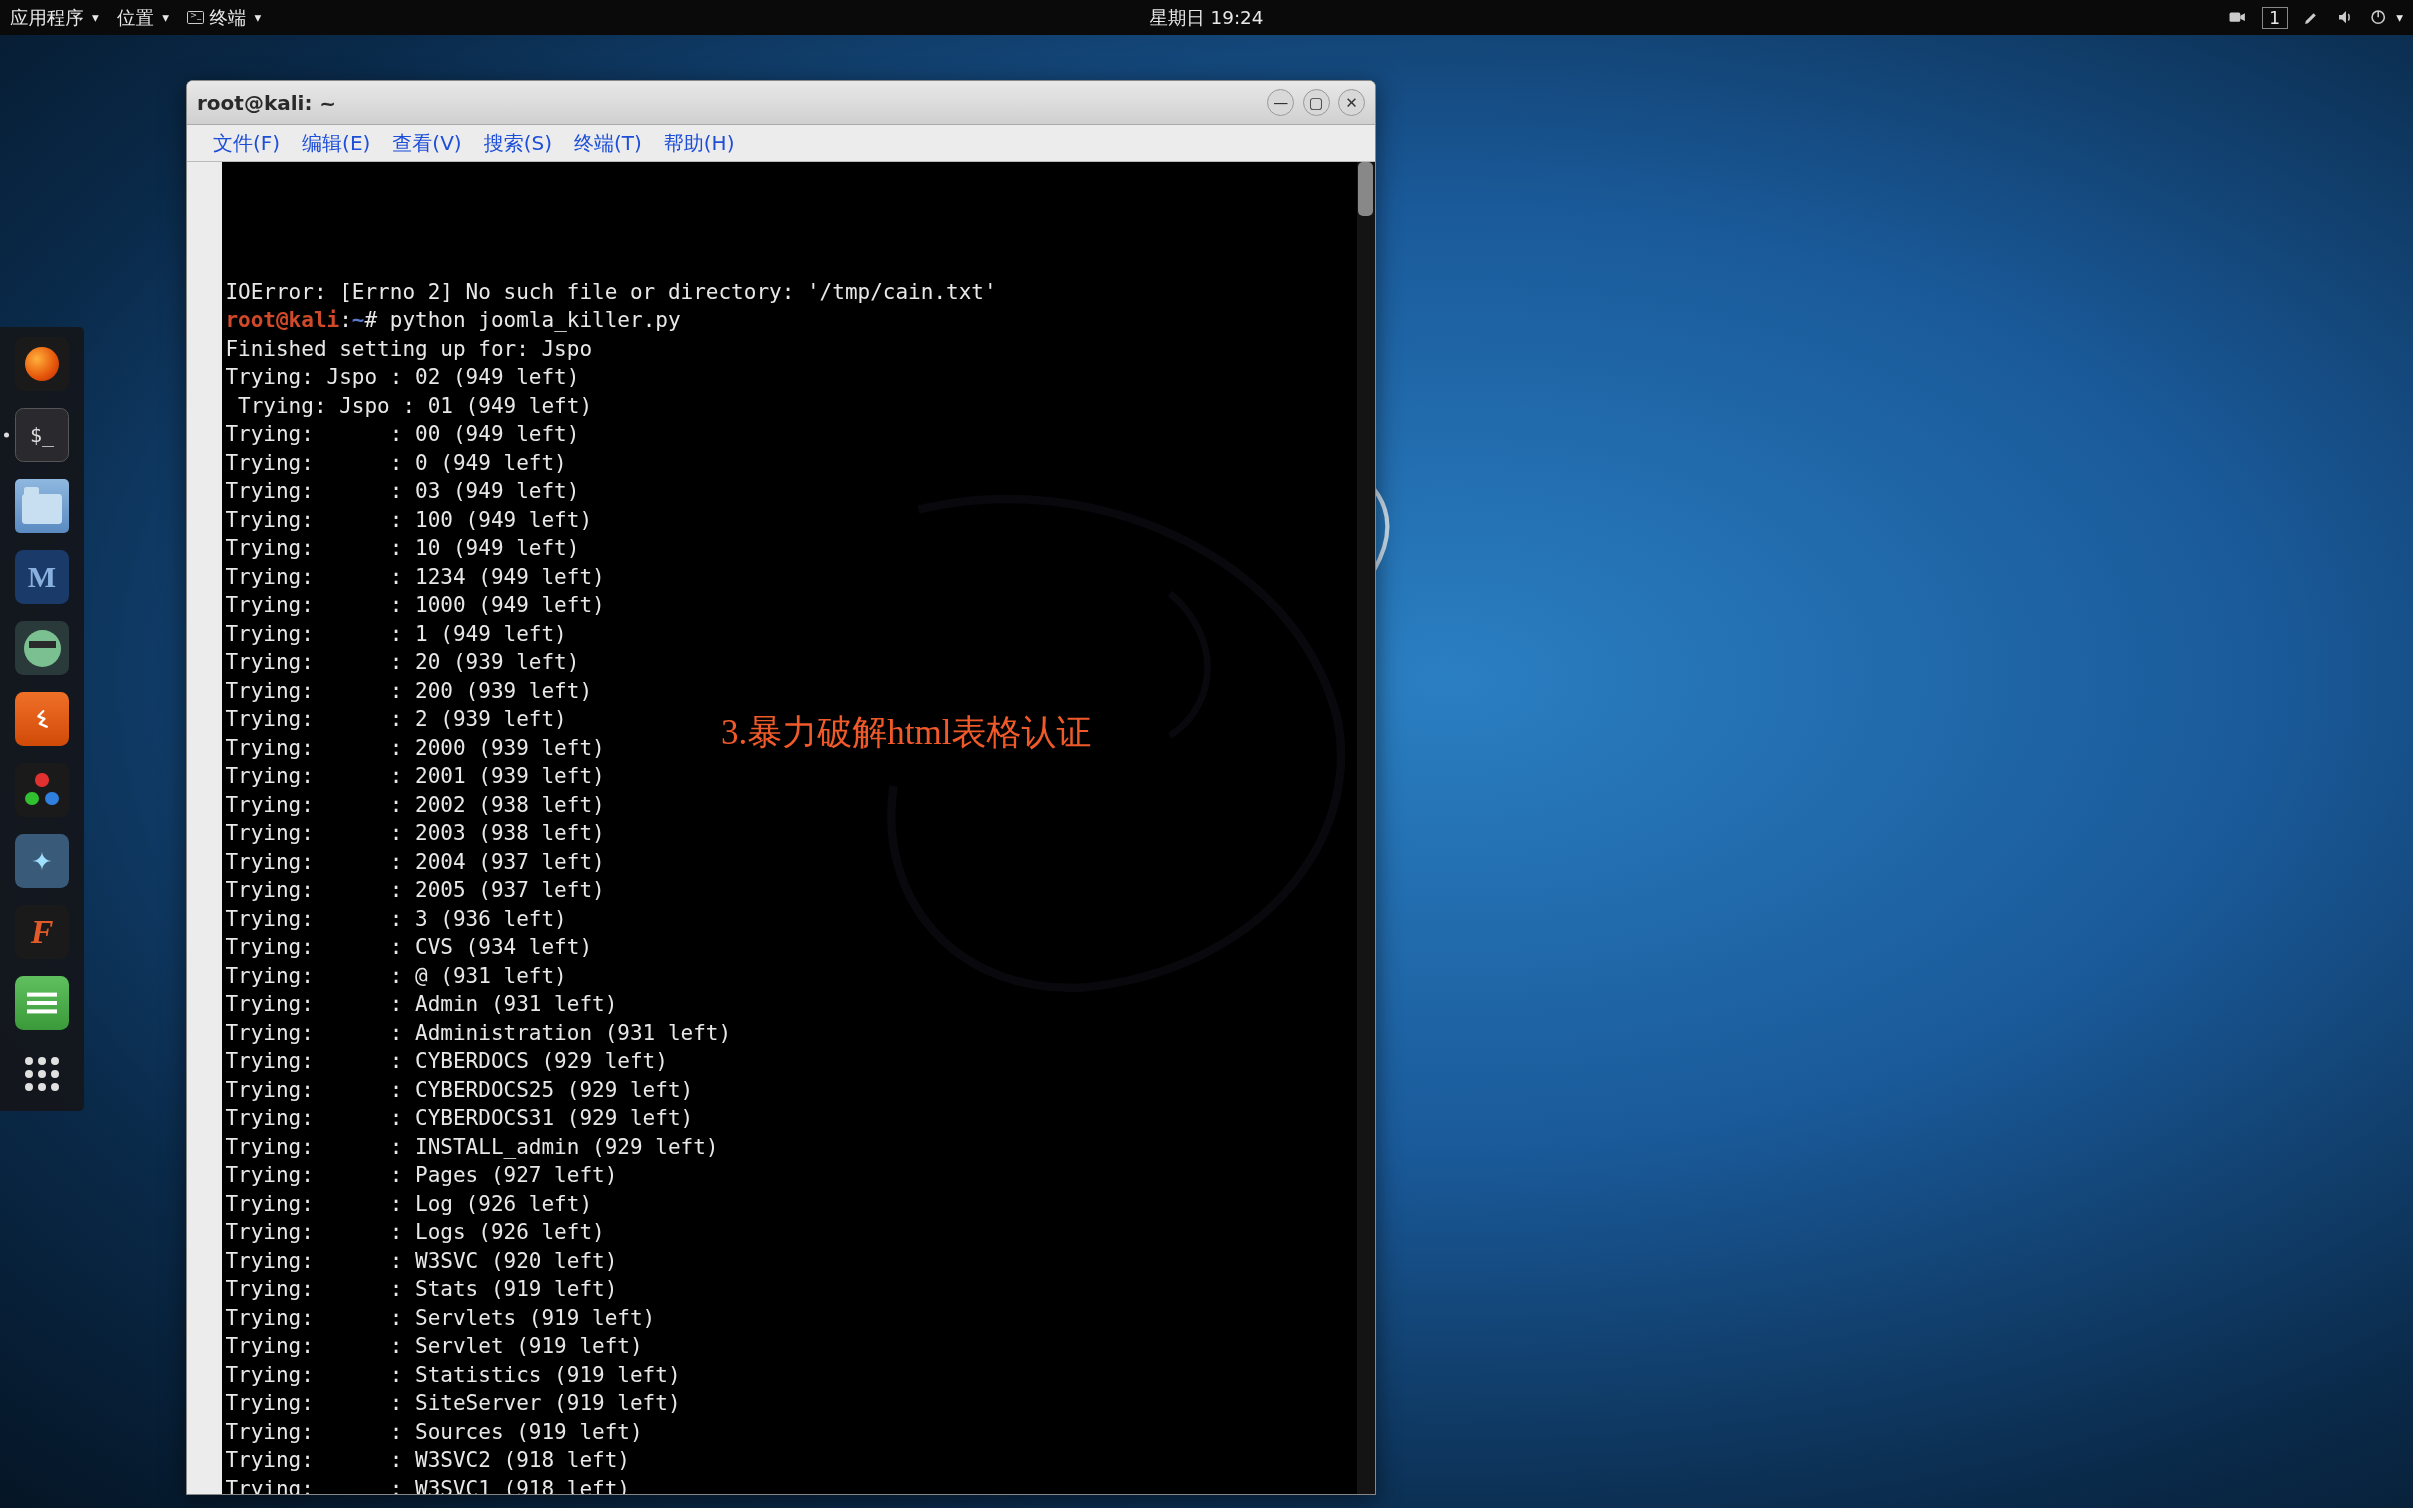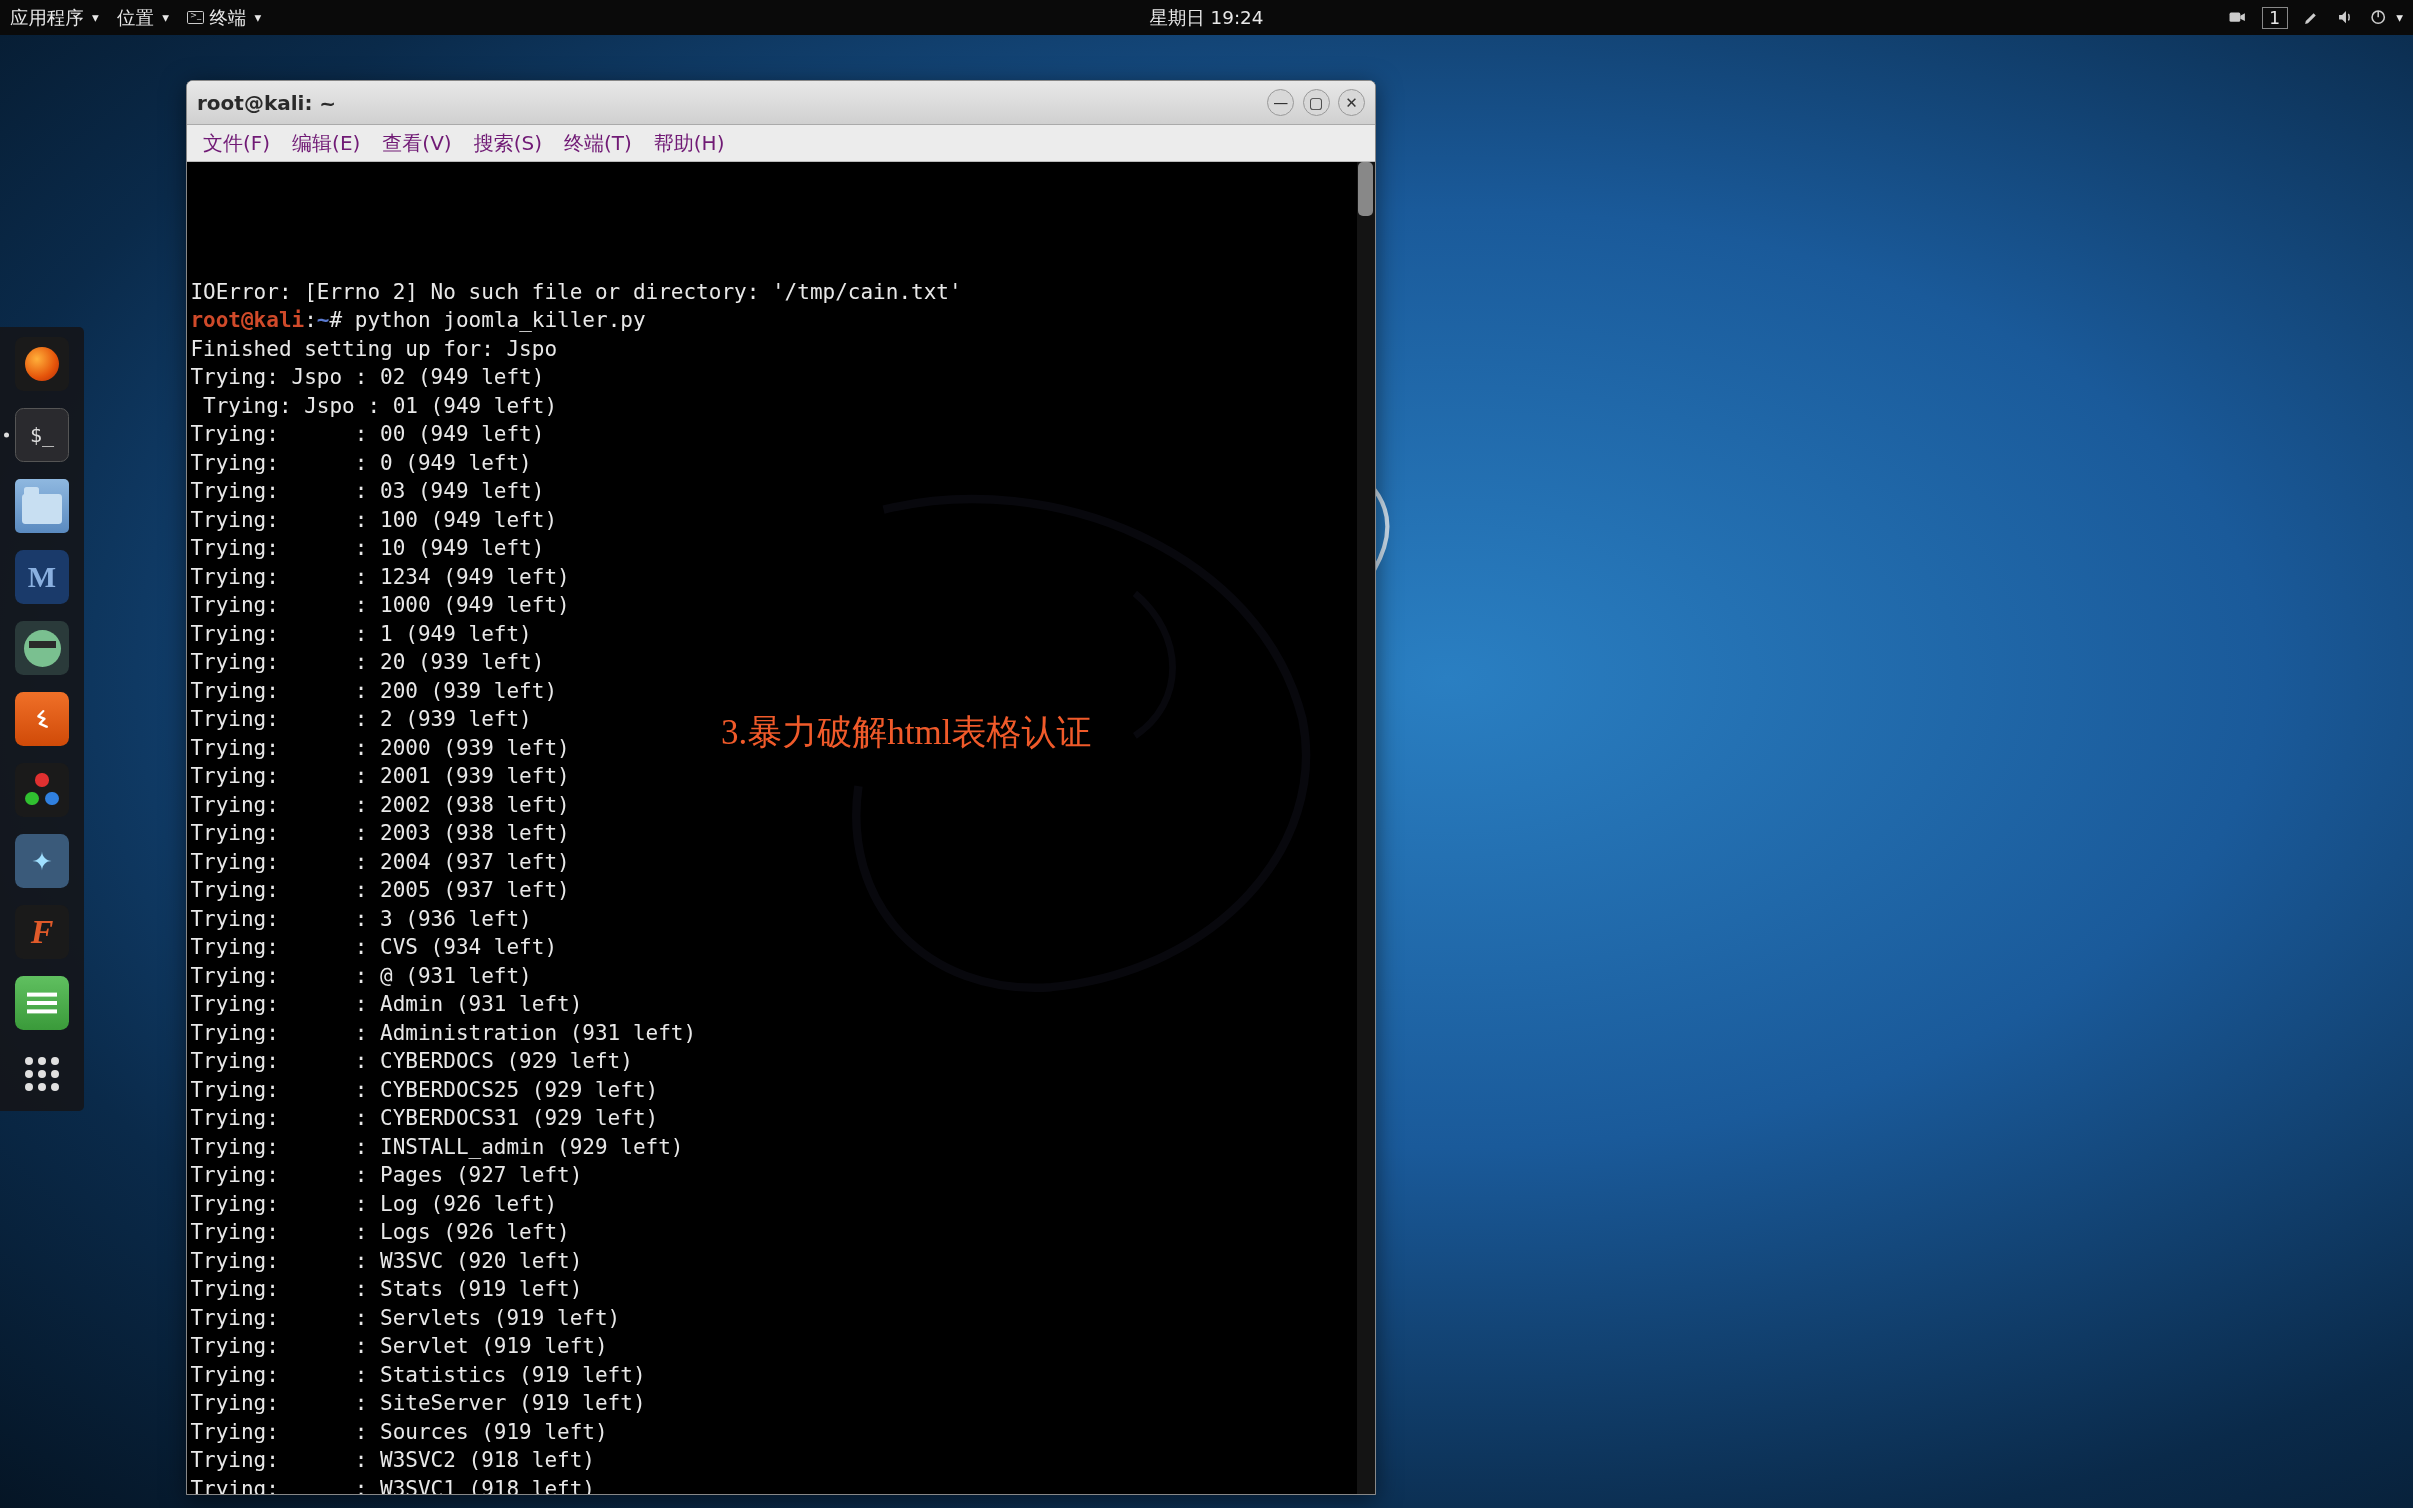--- a/index.html
+++ b/index.html
@@ -81,28 +81,29 @@
     display:flex; flex-direction:column;
   }
   .termwin .titlebar {
     height:44px; background: linear-gradient(#e8e8e8, #d0d0d0); display:flex; align-items:center;
     padding:0 10px; border-bottom:0.8px solid #aaa;
   }
   .termwin .title { flex:1; text-align:left; font-size:20px; color:#2a2a2a; font-weight:bold;}
   .win-btn { width:27px; height:27px; border-radius:50%; background:#d8d8d8; border:0.8px solid #999; margin-left:8.4px; display:flex; align-items:center; justify-content:center; font-size:15px; color:#333; cursor:pointer;}
   .win-btn.close { background:#d8d8d8;}
   .termwin .menubar {
-    height:37px; background:#ececec; display:flex; align-items:center; gap:22px; padding:0 16px;
-    font-size:20px; color:#701a75; border-bottom:0.8px solid #bbb;
+    height:37px; background:#ececec; display:flex; align-items:center; gap:22px; padding:0 26px;
+    font-size:20px; color:#1d4ed8; border-bottom:0.8px solid #bbb;
   }
   .menubar span { cursor:pointer; }
   .termwin .content {
     flex:1; background:#000; color:#e8e8e8; font-family: "DejaVu Sans Mono", monospace;
     font-size:21px; line-height:28.5px; padding:1.7px 3.4px; position:relative; overflow:hidden;
     white-space: pre;
+    margin-left: 35px;
   }
   .content .prompt-user { color:#d04a2a; font-weight:bold;}
   .content .prompt-sep { color:#e8e8e8; }
   .content .prompt-path { color:#5a7ad0; font-weight:bold;}
   .content .scroll { position:absolute; right:0; top:0; bottom:0; width:18.4px; background:rgba(80,80,80,0.25);}
   .content .scroll .thumb { position:absolute; top:0; left:1.7px; right:1.7px; height:54px; background:#888; border-radius:5px;}
 
   
   .overlay-text {
     position:absolute; top:709px; left:721px; z-index:200;

